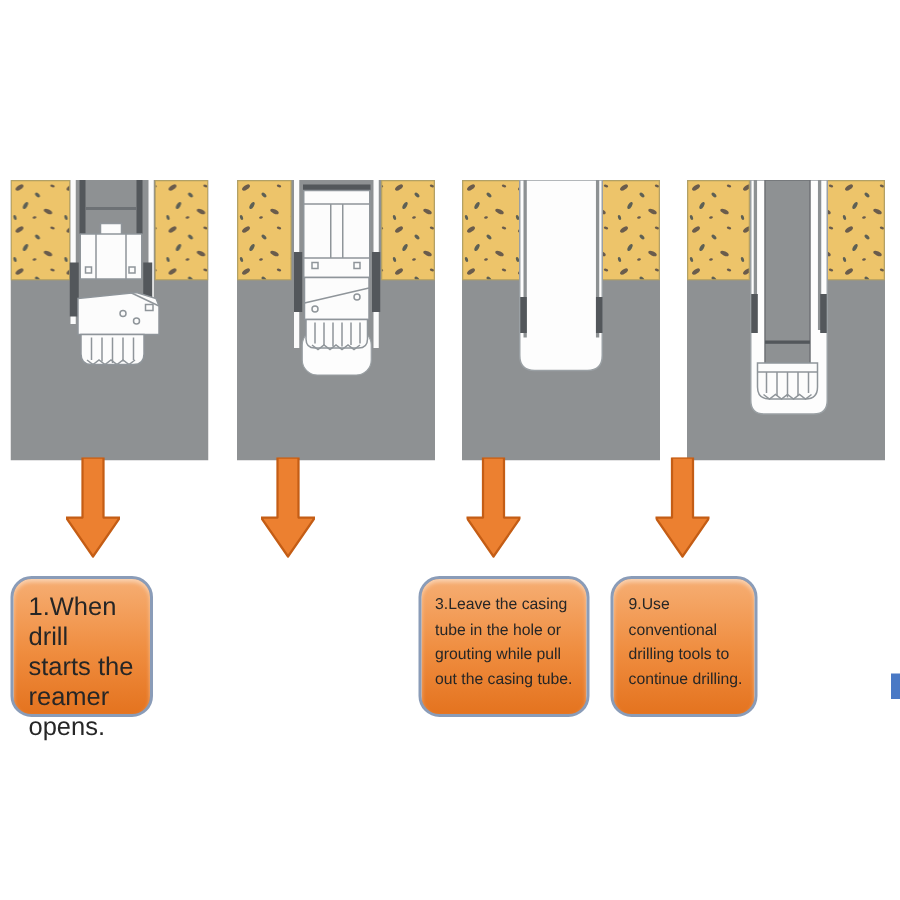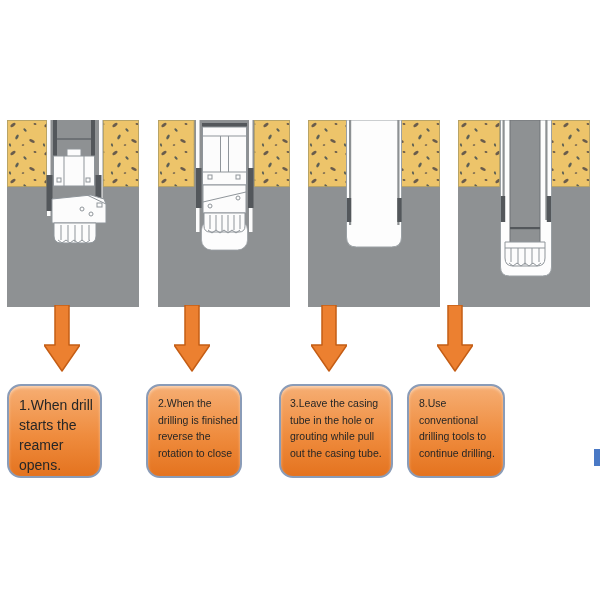--- a/index.html
+++ b/index.html
@@ -8,21 +8,21 @@
   .panel{position:absolute;top:120px;width:132px;height:187px;}
   .p1{left:7px}.p2{left:158px}.p3{left:308px}.p4{left:458px}
   .panel svg{display:block;width:132px;height:187px;}
   .arrow{position:absolute;top:305px;width:36px;height:68px;}
   .a1{left:44px}.a2{left:174px}.a3{left:311px}.a4{left:437px}
   .callout{position:absolute;top:384px;height:94px;box-sizing:border-box;
            border:2px solid #8a9cb8;border-radius:14px;
            background:linear-gradient(180deg,#f6ae73 0%,#ef8c3e 55%,#e4731f 100%);
            box-shadow:inset 0 2px 3px rgba(255,255,255,.45);
            color:#262626;}
-  .c1{left:7px;width:95px;font-size:14px;line-height:20px;padding:9px 2px 0 10px;}
+  .c1{left:7px;width:95px;font-size:17px;line-height:20px;padding:9px 2px 0 10px;}
   .c2{left:146px;width:96px;font-size:10.5px;line-height:16.5px;padding:9px 1px 0 10px;}
   .c3{left:279px;width:114px;font-size:10.5px;line-height:16.5px;padding:9px 1px 0 9px;}
   .c4{left:407px;width:98px;font-size:10.5px;line-height:16.5px;padding:9px 1px 0 10px;}
   .caption{white-space:pre-line;}
   .frag{position:absolute;left:594px;top:449px;width:6px;height:17px;background:#4a79c5;}
 </style>
 </head>
 <body>
 
 <div class="stage">
@@ -197,34 +197,28 @@
   </svg>
   <svg class="arrow a4" viewBox="0 0 36 68">
     <path d="M11,0 h14 v40 h11 L18,66 L0,40 h11 z" fill="#ec8030" stroke="#c45d15" stroke-width="1.5" stroke-linejoin="round"></path>
   </svg>
 
   <div class="callout c1">
     <div class="caption">1.When drill
 starts the
 reamer opens.</div>
   </div>
-  <div class="callout c2">
-    <div class="caption">2.When the
-drilling is finished
-reverse the
-rotation to close</div>
-  </div>
   <div class="callout c3">
     <div class="caption">3.Leave the casing
 tube in the hole or
 grouting while pull
 out the casing tube.</div>
   </div>
   <div class="callout c4">
-    <div class="caption">8.Use
+    <div class="caption">9.Use
 conventional
 drilling tools to
 continue drilling.</div>
   </div>
 
   <div class="frag"></div>
 
 </div>
 
 </body></html>

